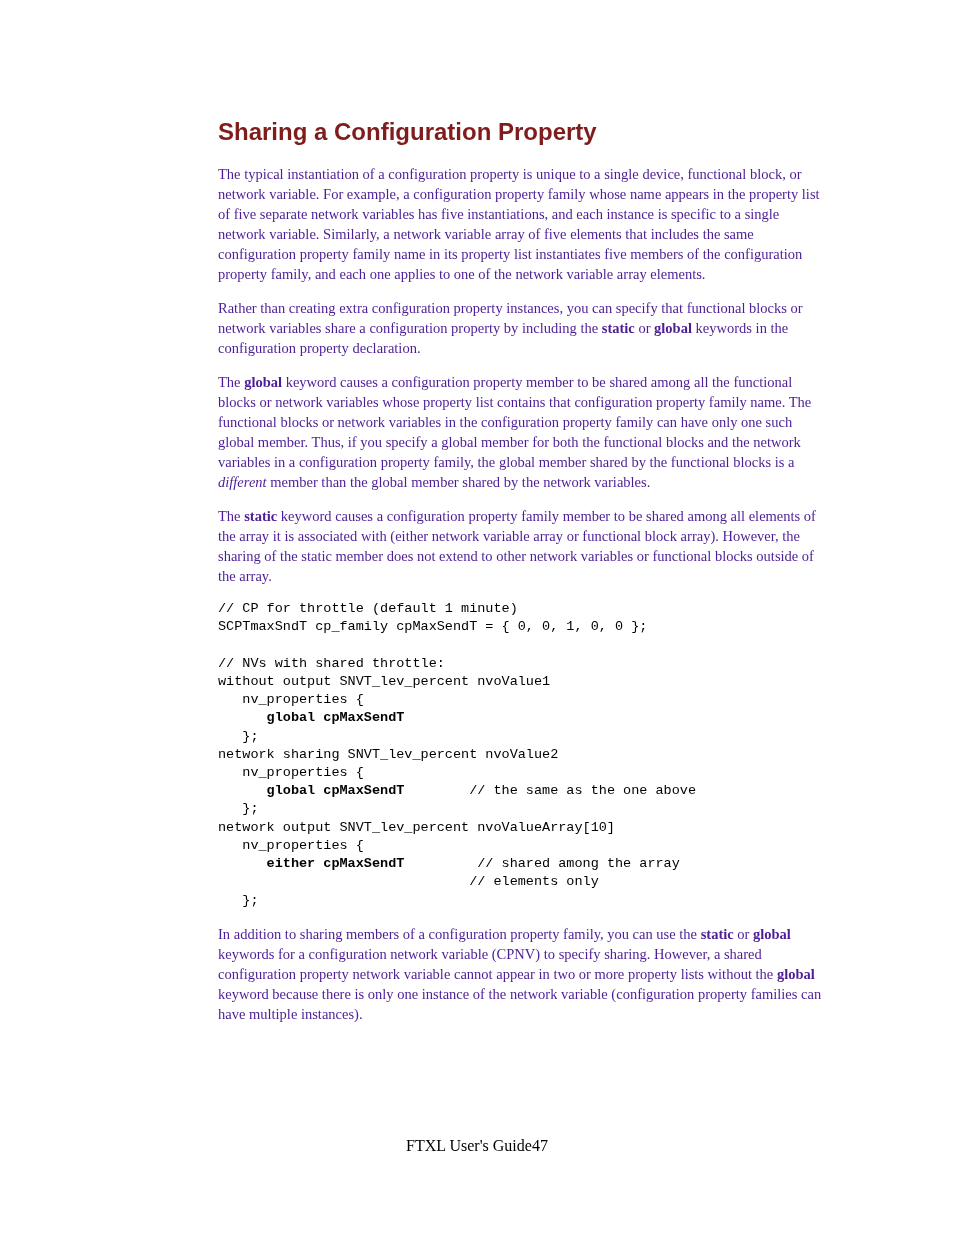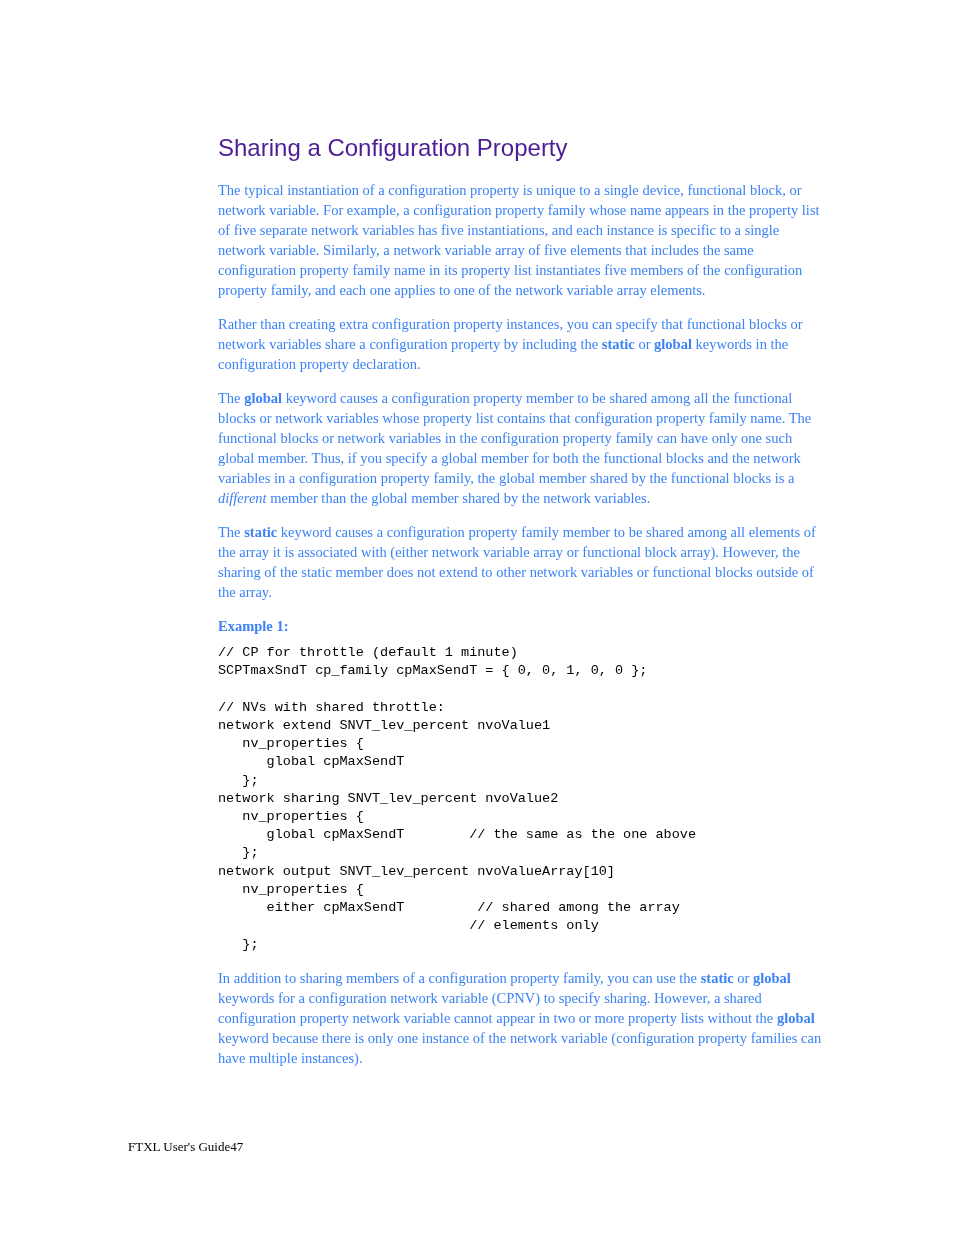--- a/index.html
+++ b/index.html
@@ -9,30 +9,30 @@
       font-family: Georgia, 'Times New Roman', serif;
       width: 954px;
       height: 1235px;
       position: relative;
     }
     .page-content {
       padding: 118px 126px 0 218px;
     }
     h2 {
       font-family: Arial, Helvetica, sans-serif;
-      font-weight: normal;
+      font-weight: bold;
       font-size: 24px;
-      margin: 16px 0 18px 0;
-      color: #4c1d95;
+      margin: 0 0 18px 0;
+      color: #7f1d1d;
     }
     p {
       font-size: 14.5px;
       line-height: 1.38;
       margin: 0 0 14px 0;
-      color: #3b82f6;
+      color: #4c1d95;
       text-align: left;
     }
     .bold {
       font-weight: bold;
     }
     .italic {
       font-style: italic;
     }
     .example-label {
       font-weight: bold;
@@ -40,30 +40,30 @@
       margin: 0 0 8px 0;
     }
     pre {
       font-family: 'Courier New', Courier, monospace;
       font-size: 13.5px;
       line-height: 1.35;
       margin: 0 0 14px 0;
       white-space: pre;
     }
     pre .codebold {
-      font-weight: normal;
+      font-weight: bold;
     }
     .footer {
       position: absolute;
       bottom: 80px;
       left: 128px;
       right: 128px;
-      font-size: 13px;
+      font-size: 16px;
       display: flex;
-      justify-content: flex-start;
+      justify-content: center;
     }
   </style>
 </head>
 <body>
 
 <div class="page-content">
   <h2>Sharing a Configuration Property</h2>
 
   <p>The typical instantiation of a configuration property is unique to a single device, functional block, or network variable.  For example, a configuration property family whose name appears in the property list of five separate network variables has five instantiations, and each instance is specific to a single network variable.  Similarly, a network variable array of five elements that includes the same configuration property family name in its property list instantiates five members of the configuration property family, and each one applies to one of the network variable array elements.</p>
 
@@ -72,27 +72,26 @@
   </p>
 
   <p>
     <span>The </span><span class="bold">global</span><span> keyword causes a configuration property member to be shared among all the functional blocks or network variables whose property list contains that configuration property family name.  The functional blocks or network variables in the configuration property family can have only one such global member.  Thus, if you specify a global member for both the functional blocks and the network variables in a configuration property family, the global member shared by the functional blocks is a </span><span class="italic">different</span><span> member than the global member shared by the network variables.</span>
   </p>
 
   <p>
     <span>The </span><span class="bold">static</span><span> keyword causes a configuration property family member to be shared among all elements of the array it is associated with (either network variable array or functional block array).  However, the sharing of the static member does not extend to other network variables or functional blocks outside of the array.</span>
   </p>
 
-  <p class="example-label"><span>Example 1</span>:</p>
 
   <pre><span>// CP for throttle (default 1 minute)</span>
 <span>SCPTmaxSndT cp_family cpMaxSendT = { 0, 0, 1, 0, 0 };</span>
 <span></span>
 <span>// NVs with shared throttle:</span>
-<span>network extend SNVT_lev_percent nvoValue1</span>
+<span>without output SNVT_lev_percent nvoValue1</span>
 <span>   nv_properties {</span>
 <span>      </span><span class="codebold">global cpMaxSendT</span>
 <span>   };</span>
 <span>network sharing SNVT_lev_percent nvoValue2</span>
 <span>   nv_properties {</span>
 <span>      </span><span class="codebold">global cpMaxSendT</span><span>        // the same as the one above</span>
 <span>   };</span>
 <span>network output SNVT_lev_percent nvoValueArray[10]</span>
 <span>   nv_properties {</span>
 <span>      </span><span class="codebold">either cpMaxSendT</span><span>         // shared among the array</span>

